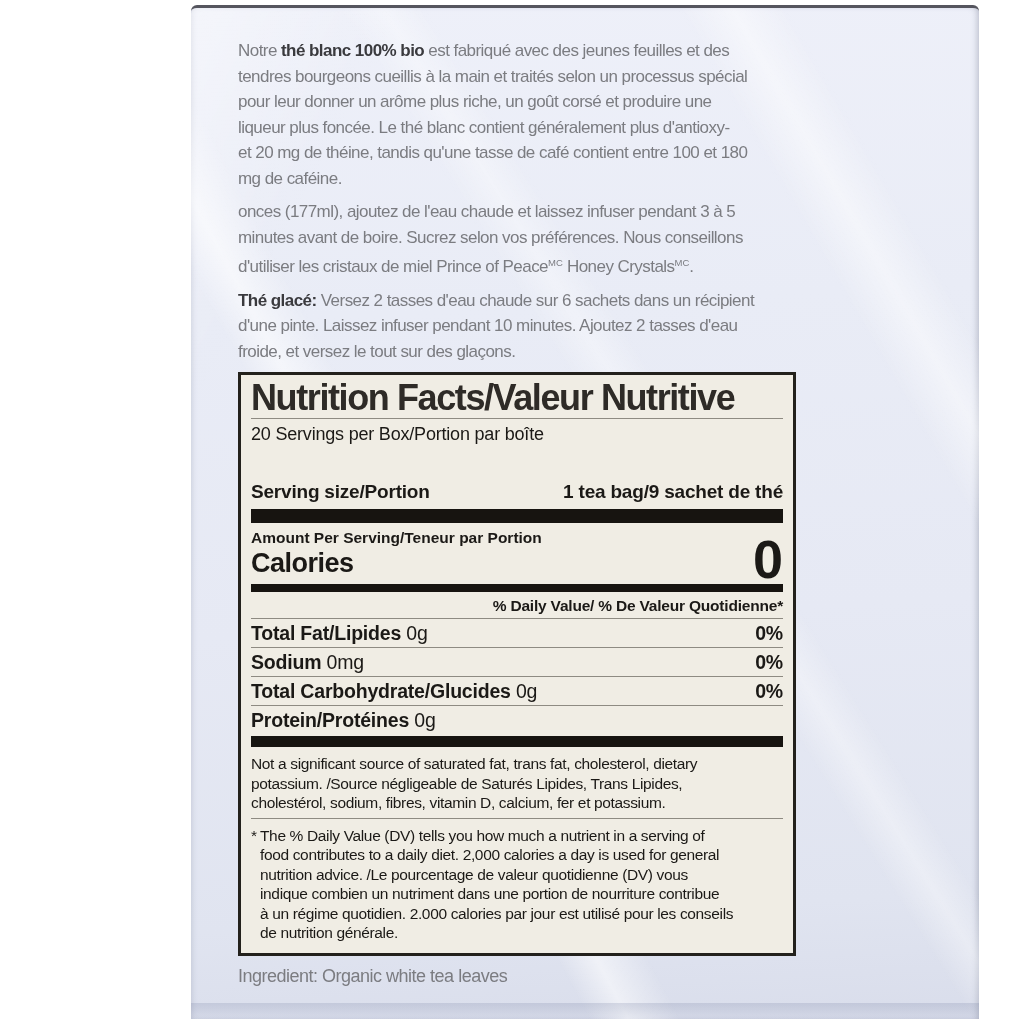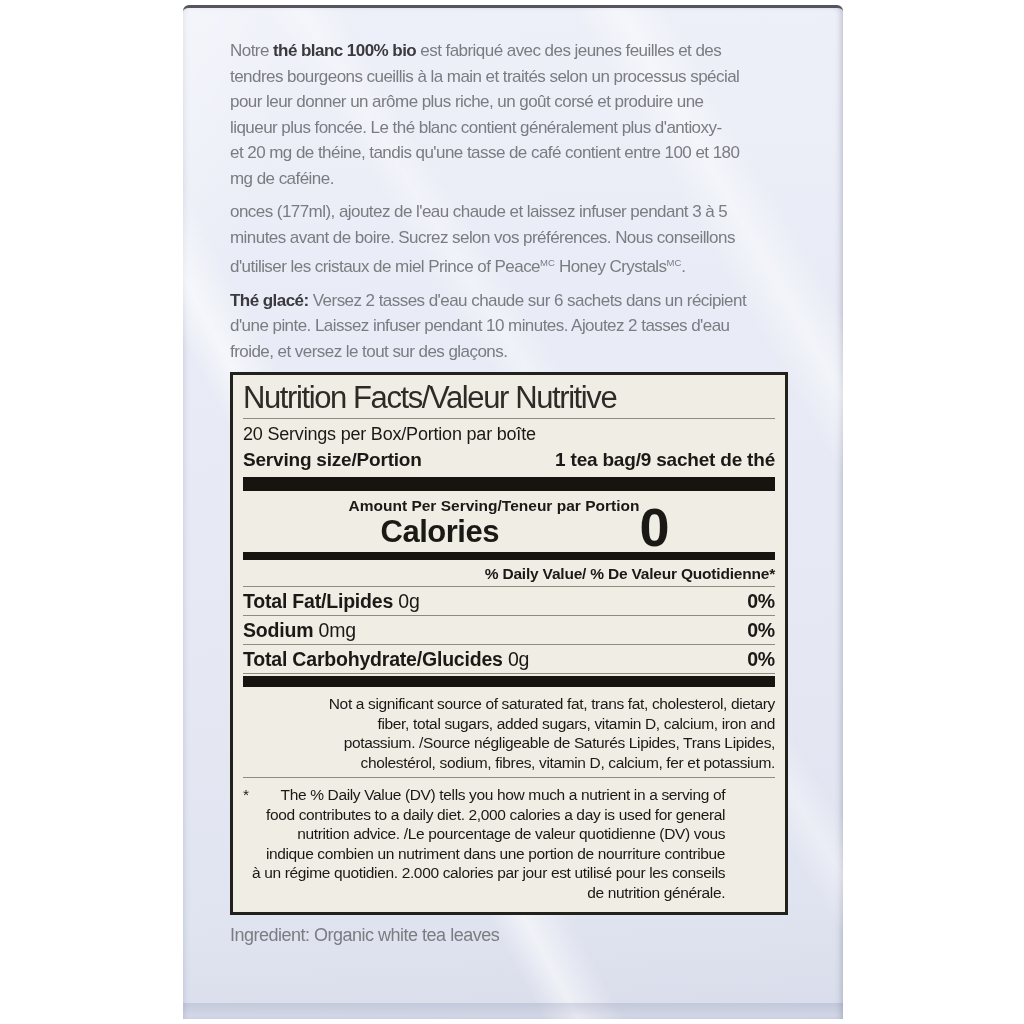--- a/index.html
+++ b/index.html
@@ -11,21 +11,21 @@
     --rule:#8e8b82;
     --bar:#171410;
   }
   *{margin:0;padding:0;box-sizing:border-box;}
   html,body{width:1024px;height:1024px;}
   body{background:#ffffff;font-family:"Liberation Sans","DejaVu Sans",sans-serif;}
   .photo{position:relative;width:1024px;height:1024px;background:#ffffff;overflow:hidden;}
 
   
   .box{
-    position:absolute;left:183px;top:5px;width:660px;height:1014px;
+    position:absolute;left:191px;top:5px;width:788px;height:1014px;
     background:linear-gradient(177deg,#eef0f9 0%,#e9ecf6 30%,var(--box-face) 60%,#e0e4f0 88%,#d9ddeb 100%);
     border-top:3px solid #55555e;
     border-radius:6px 6px 0 0;
     box-shadow:inset -5px 0 7px -4px rgba(90,95,120,.40), inset 4px 0 6px -4px rgba(120,125,150,.35);
     padding-left:38px;
   }
   .box::before{ 
     content:"";position:absolute;inset:0;pointer-events:none;border-radius:6px 6px 0 0;
     background:
       linear-gradient(62deg,transparent 30%,rgba(255,255,255,.55) 33%,transparent 37%),
@@ -45,38 +45,38 @@
   .para .ln{white-space:nowrap;}
   .para .bold{color:var(--heading-text);font-weight:700;}
   sup{font-size:9.5px;vertical-align:6px;letter-spacing:0;}
 
   
   .nfl{
     margin-top:6px;width:558px;background:var(--label-bg);
     border:3px solid #23211c;color:var(--label-text);
     padding:5px 10px 10px;letter-spacing:0;
   }
-  .nfl-title{font-weight:400;font-size:31px;line-height:35px;letter-spacing:-1.4px;white-space:nowrap;color:#2e2b27;}
+  .nfl-title{font-weight:700;font-size:36px;line-height:35px;letter-spacing:-1.4px;white-space:nowrap;color:#2e2b27;}
   .hr1{border-top:1px solid var(--rule);margin:3px 0;}
   .servings{font-size:18px;line-height:25px;letter-spacing:-0.2px;}
-  .serving-row{display:flex;justify-content:space-between;font-weight:700;font-size:19px;line-height:25px;letter-spacing:-0.2px;}
+  .serving-row{display:flex;justify-content:space-between;font-weight:700;font-size:19px;line-height:25px;letter-spacing:-0.2px;margin-top:32px;}
   .bar-thick{height:14px;background:var(--bar);margin:5px 0;}
   .aps{font-weight:700;font-size:15.5px;line-height:19px;}
-  .cal-row{display:flex;justify-content:center;align-items:flex-end;}
-  .cal-word{font-weight:700;font-size:31px;line-height:33px;letter-spacing:-0.5px;margin-left:32px;}
+  .cal-row{display:flex;justify-content:space-between;align-items:flex-end;}
+  .cal-word{font-weight:700;font-size:27px;line-height:33px;letter-spacing:-0.5px;}
   .cal-zero{font-weight:700;font-size:54px;line-height:42px;}
   .bar-mid{height:8px;background:var(--bar);margin:4px 0 4px;}
   .dv-header{text-align:right;font-weight:700;font-size:15.5px;line-height:19px;letter-spacing:-0.2px;padding-bottom:3px;border-bottom:1px solid var(--rule);}
   .n-row{display:flex;justify-content:space-between;font-size:19.5px;line-height:23px;letter-spacing:-0.2px;padding:2.5px 0;border-bottom:1px solid var(--rule);}
   .n-row.last{border-bottom:none;}
   .n-row b{font-weight:700;}
   .n-dv{font-weight:700;}
   .bar-thick2{height:11px;background:var(--bar);margin:2px 0 7px;}
   .nsp{font-size:15.5px;line-height:19.5px;letter-spacing:-0.35px;margin-bottom:5px;}
-  .nsp .ln,.fn .ln{white-space:nowrap;text-align:right;}
+  .nsp .ln,.fn .ln{white-space:nowrap;}
   .fn-wrap{display:flex;font-size:15.5px;line-height:19.5px;letter-spacing:-0.35px;padding-top:4px;}
   .fn-mark{flex:none;width:9px;}
 
   
   .ingredients{margin-top:8px;color:var(--body-text);font-size:18px;line-height:24px;letter-spacing:-0.5px;}
 </style>
 </head>
 <body>
 
 <div class="photo">
@@ -128,26 +128,29 @@
           <span class="n-dv">0%</span>
         </div>
         <div class="n-row">
           <span><b>Sodium</b> <span>0mg</span></span>
           <span class="n-dv">0%</span>
         </div>
         <div class="n-row">
           <span><b>Total Carbohydrate/Glucides</b> <span>0g</span></span>
           <span class="n-dv">0%</span>
         </div>
+        <div class="n-row last">
+          <span><b>Protein/Protéines</b> <span>0g</span></span>
+          <span class="n-dv"></span>
+        </div>
 
         <div class="bar-thick2"></div>
 
         <div class="nsp">
           <div class="ln">Not a significant source of saturated fat, trans fat, cholesterol, dietary</div>
-          <div class="ln">fiber, total sugars, added sugars, vitamin D, calcium, iron and</div>
           <div class="ln">potassium. /Source négligeable de Saturés Lipides, Trans Lipides,</div>
           <div class="ln">cholestérol, sodium, fibres, vitamin D, calcium, fer et potassium.</div>
         </div>
         <div class="hr1"></div>
 
         <div class="fn-wrap">
           <div class="fn-mark">*</div>
           <div class="fn">
             <div class="ln">The % Daily Value (DV) tells you how much a nutrient in a serving of</div>
             <div class="ln">food contributes to a daily diet. 2,000 calories a day is used for general</div>

